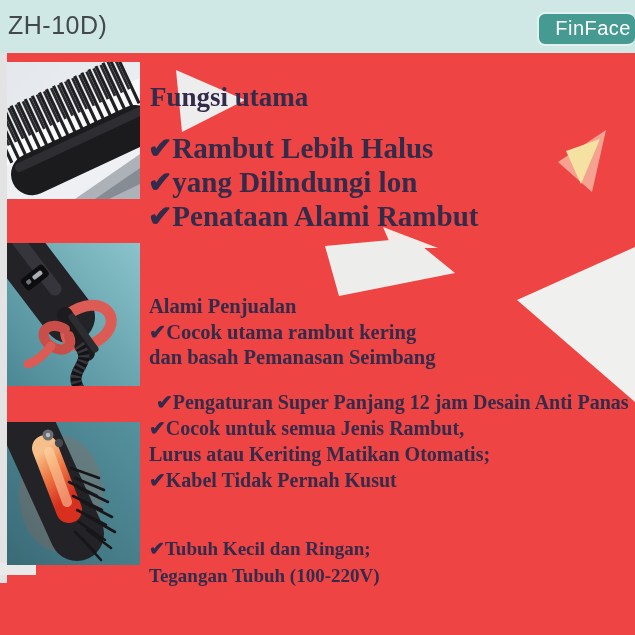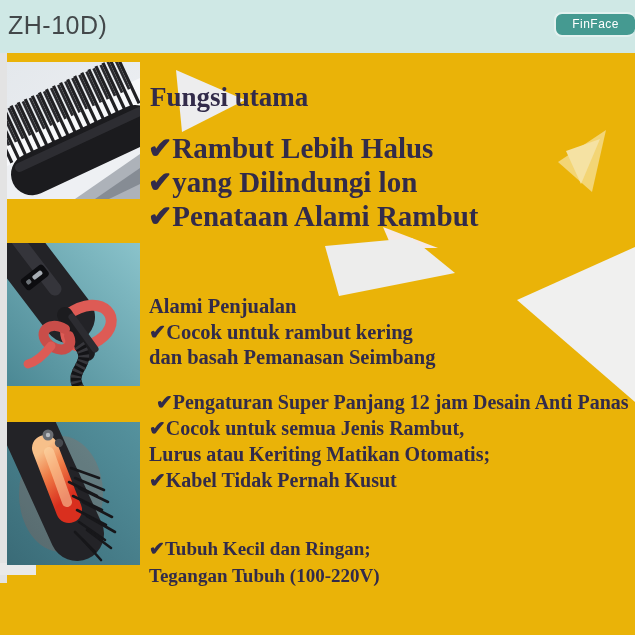--- a/index.html
+++ b/index.html
@@ -1,32 +1,32 @@
 <!DOCTYPE html>
 <html><head>
 <meta charset="utf-8">
 <style>
   html,body{margin:0;padding:0;background:#ffffff;}
   .canvas{
-    position:relative;width:635px;height:635px;background:#eab308;
+    position:relative;width:635px;height:635px;background:#ef4444;
     overflow:hidden;font-family:"Liberation Serif","DejaVu Serif",serif;
   }
   
   .topbar{position:absolute;left:0;top:0;width:635px;height:53px;background:#cfe8e5;}
   .model{
     position:absolute;left:8px;top:11px;
     font-family:"Liberation Sans","DejaVu Sans",sans-serif;
     font-size:25px;color:#43484a;letter-spacing:.5px;
   }
   .badge{
     position:absolute;right:0;top:12px;
     background:#459a91;color:#ffffff;
     font-family:"Liberation Sans","DejaVu Sans",sans-serif;
-    font-size:12px;letter-spacing:.5px;
-    padding:3px 16px 4px 16px;border-radius:8px;
+    font-size:20px;letter-spacing:.5px;
+    padding:3px 4px 4px 16px;border-radius:8px;
     border:2px solid #e2f1ef;border-right:none;
   }
   
   .bg-decor{position:absolute;left:0;top:0;width:635px;height:635px;z-index:0;}
   
   .left-strip{position:absolute;left:0;top:53px;width:7px;height:530px;background:#e3e3e3;}
   .below-strip{position:absolute;left:0;top:563px;width:36px;height:12px;background:#e9e9e9;}
   .photo{position:absolute;left:7px;width:133px;margin:0;padding:0;overflow:hidden;z-index:1;}
   .photo svg{display:block;width:100%;height:100%;}
   .p1{top:62px;height:137px;}
@@ -153,21 +153,21 @@
   <h1 class="txt heading">Fungsi utama</h1>
 
   <div class="txt features">
     <span>✔Rambut Lebih Halus</span>
     <span>✔yang Dilindungi lon</span>
     <span>✔Penataan Alami Rambut</span>
   </div>
 
   <div class="txt selling">
     <span>Alami Penjualan</span>
-    <span>✔Cocok untuk rambut kering</span>
+    <span>✔Cocok utama rambut kering</span>
     <span>dan basah Pemanasan Seimbang</span>
   </div>
 
   <div class="txt details">
     <span class="indent">✔Pengaturan Super Panjang 12 jam Desain Anti Panas</span>
     <span>✔Cocok untuk semua Jenis Rambut,</span>
     <span>Lurus atau Keriting Matikan Otomatis;</span>
     <span>✔Kabel Tidak Pernah Kusut</span>
   </div>
 

